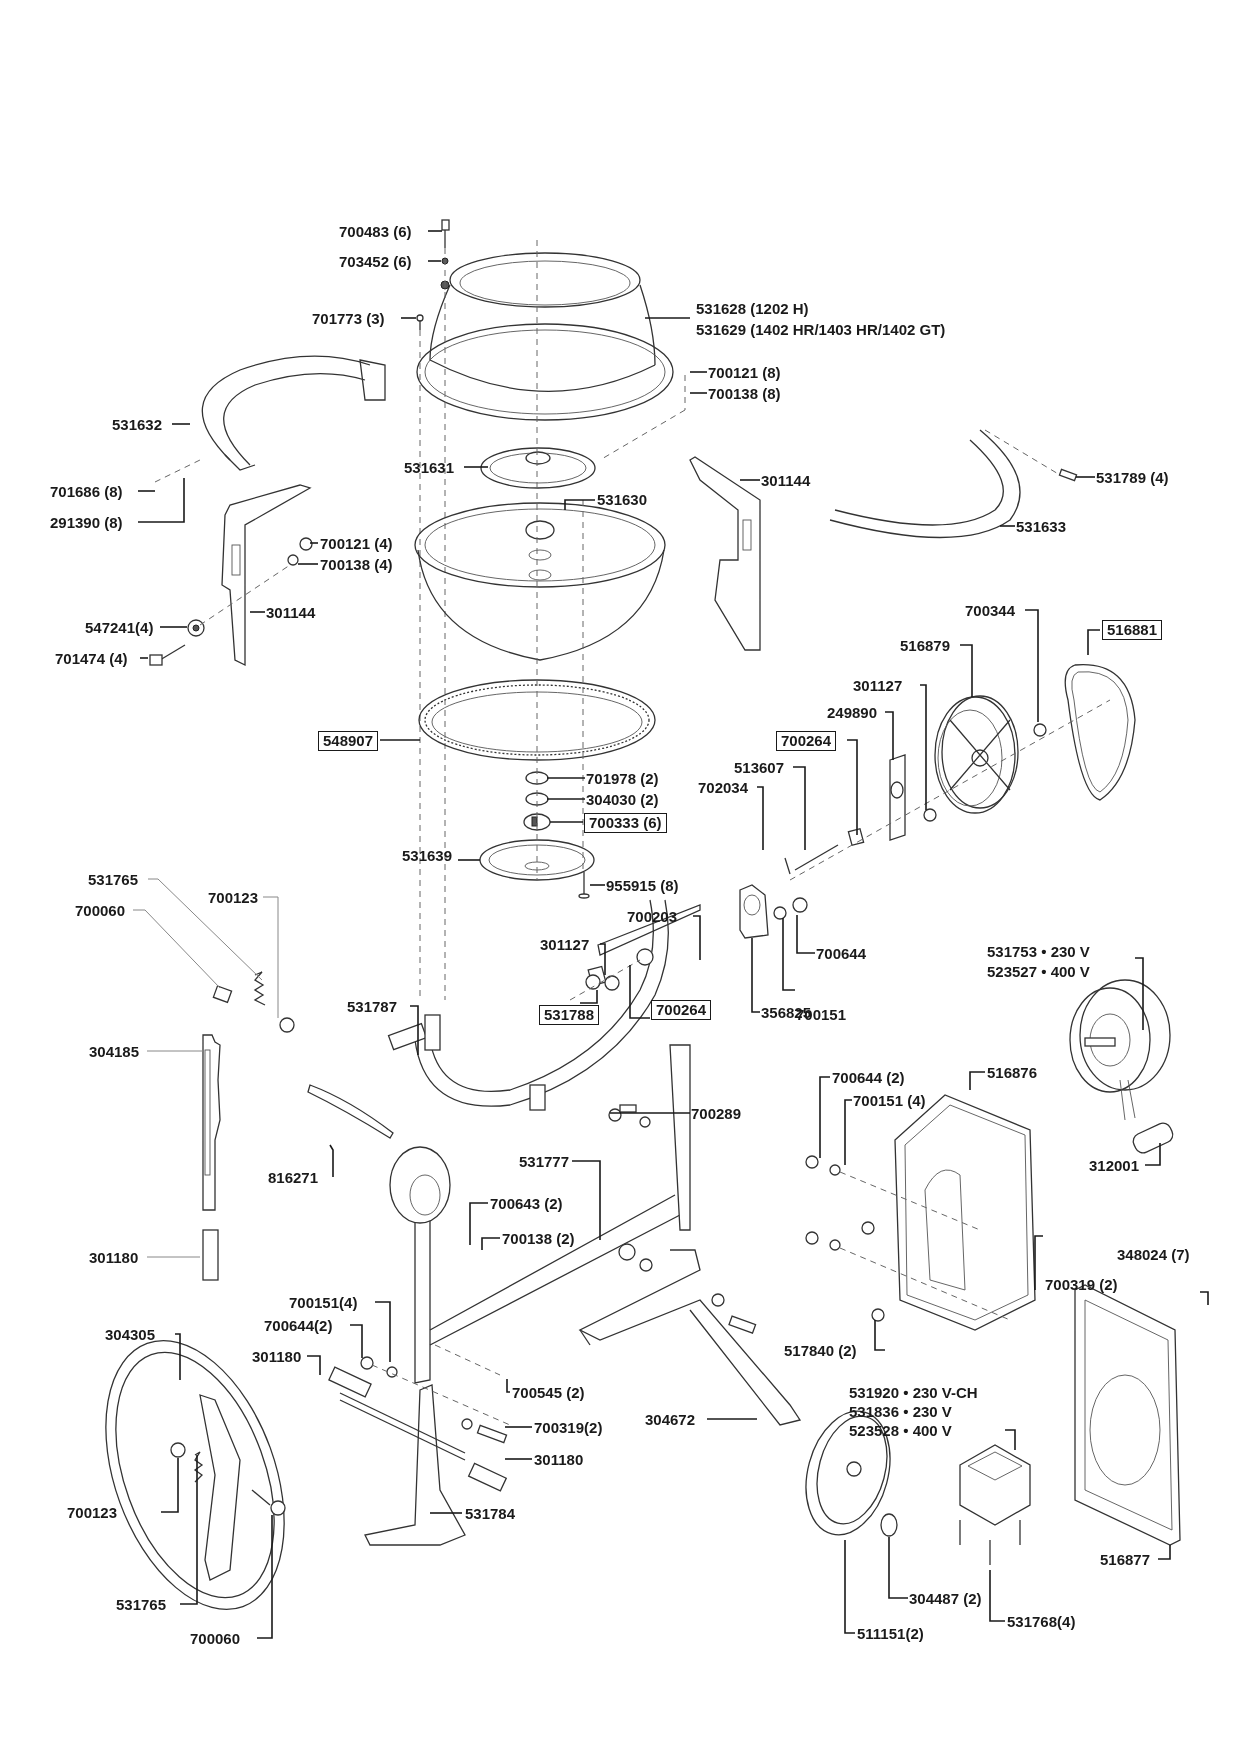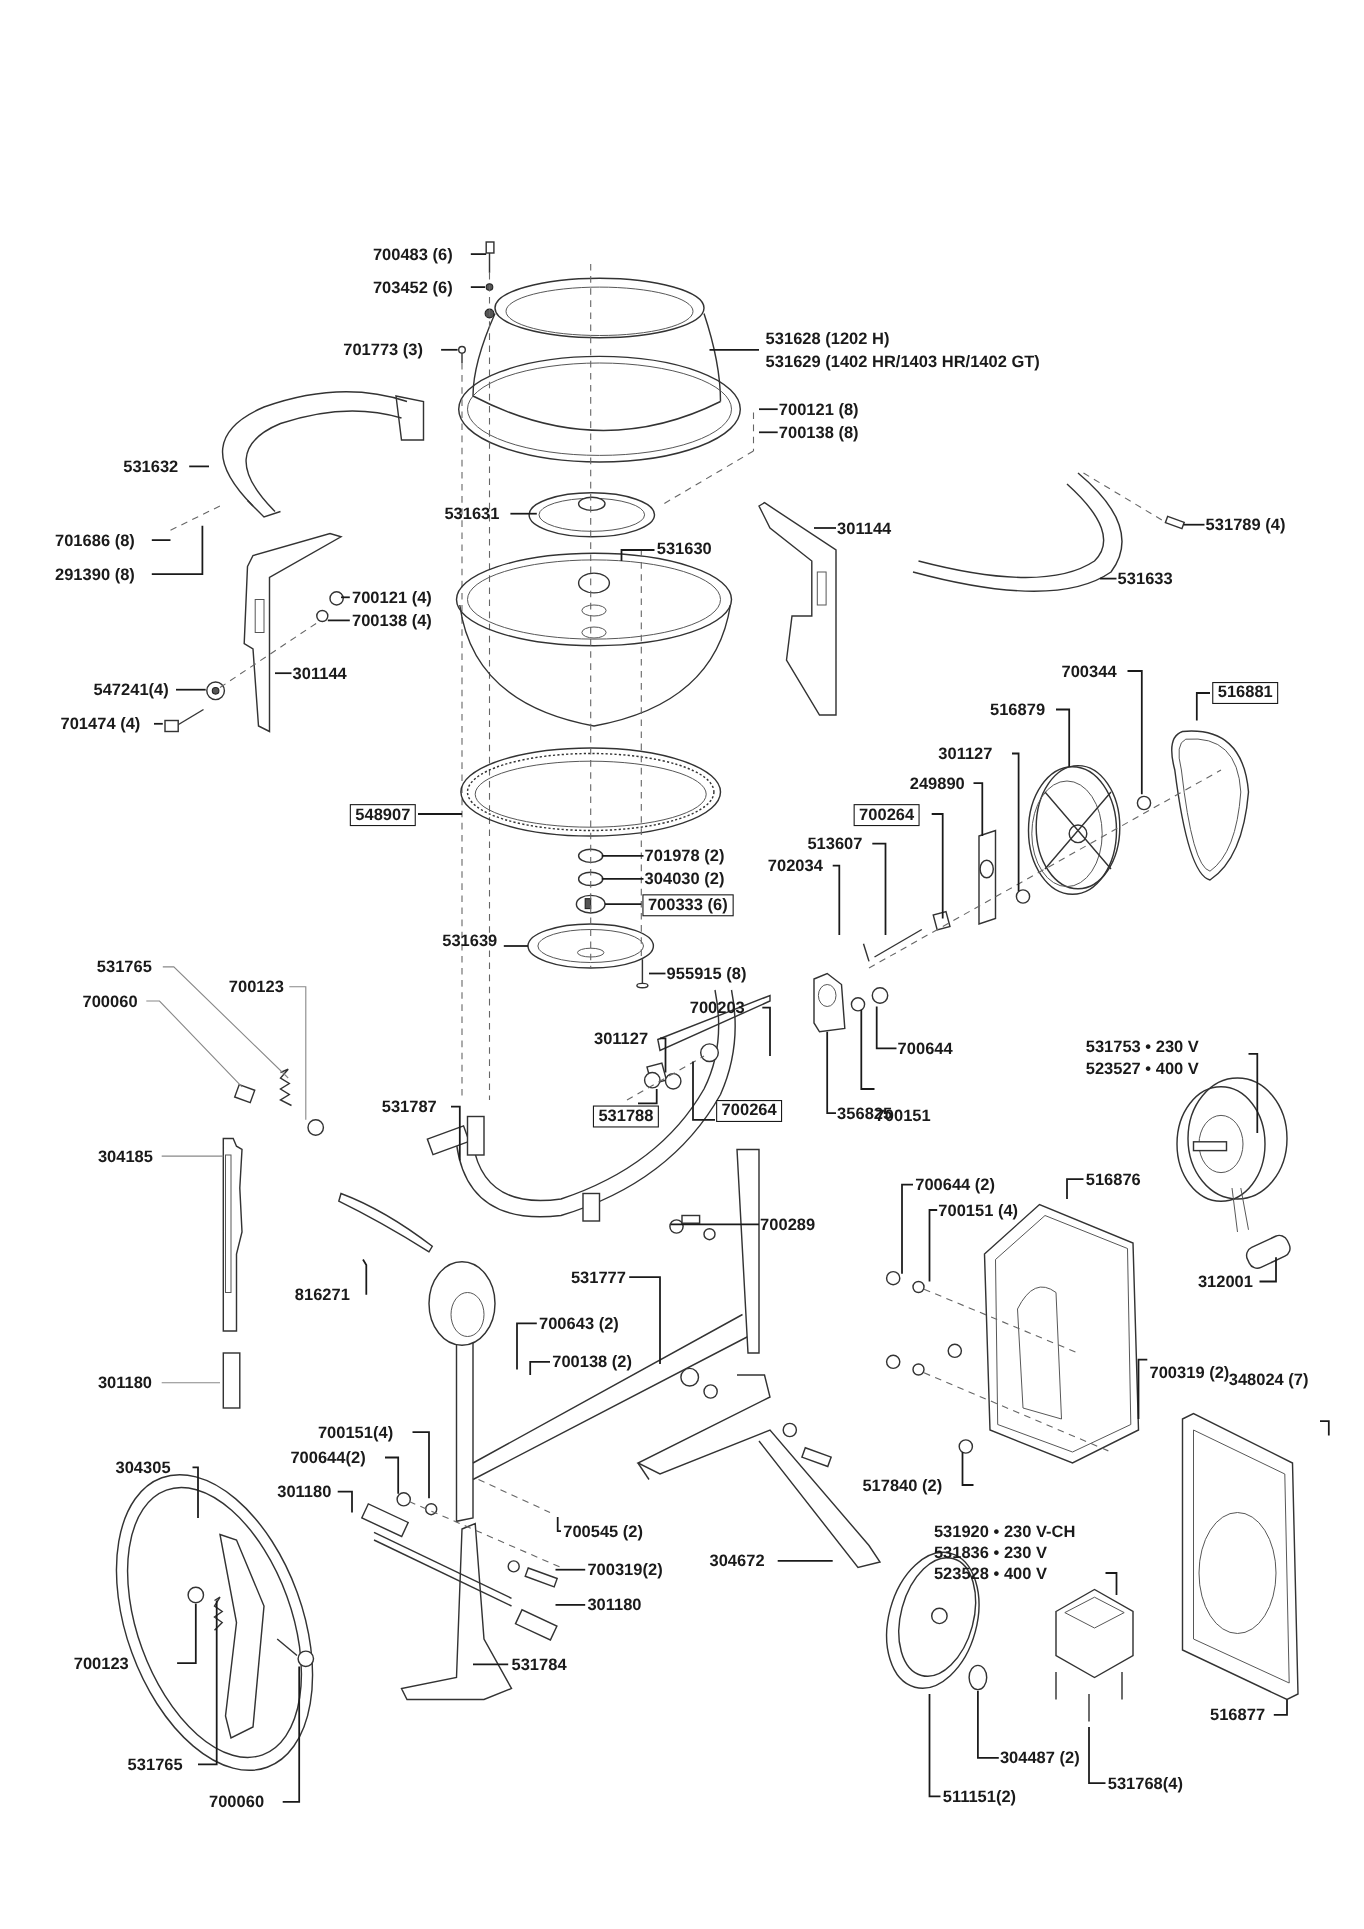--- a/index.html
+++ b/index.html
@@ -403,21 +403,21 @@
 <div class="lbl" style="left:89px;top:1043px">304185</div>
 <div class="lbl" style="left:691px;top:1105px">700289</div>
 <div class="lbl" style="left:832px;top:1069px">700644 (2)</div>
 <div class="lbl" style="left:853px;top:1092px">700151 (4)</div>
 <div class="lbl" style="left:987px;top:1064px">516876</div>
 <div class="lbl" style="left:268px;top:1169px">816271</div>
 <div class="lbl" style="left:519px;top:1153px">531777</div>
 <div class="lbl" style="left:1089px;top:1157px">312001</div>
 <div class="lbl" style="left:490px;top:1195px">700643 (2)</div>
 <div class="lbl" style="left:502px;top:1230px">700138 (2)</div>
-<div class="lbl" style="left:1045px;top:1240px">700319 (2)</div>
+<div class="lbl" style="left:1045px;top:1276px">700319 (2)</div>
 <div class="lbl" style="left:89px;top:1249px">301180</div>
 <div class="lbl" style="left:1117px;top:1246px">348024 (7)</div>
 <div class="lbl" style="left:105px;top:1326px">304305</div>
 <div class="lbl" style="left:289px;top:1294px">700151(4)</div>
 <div class="lbl" style="left:264px;top:1317px">700644(2)</div>
 <div class="lbl" style="left:252px;top:1348px">301180</div>
 <div class="lbl" style="left:784px;top:1342px">517840 (2)</div>
 <div class="lbl" style="left:512px;top:1384px">700545 (2)</div>
 <div class="lbl" style="left:849px;top:1384px">531920 • 230 V-CH</div>
 <div class="lbl" style="left:849px;top:1403px">531836 • 230 V</div>

